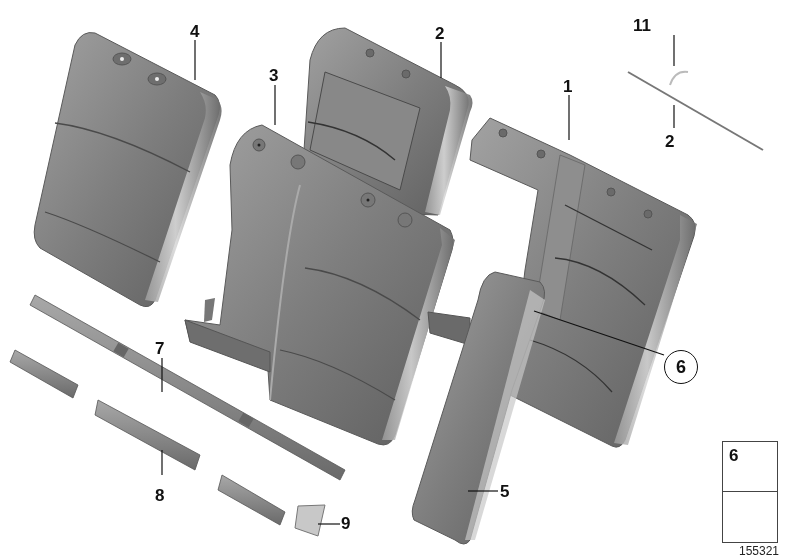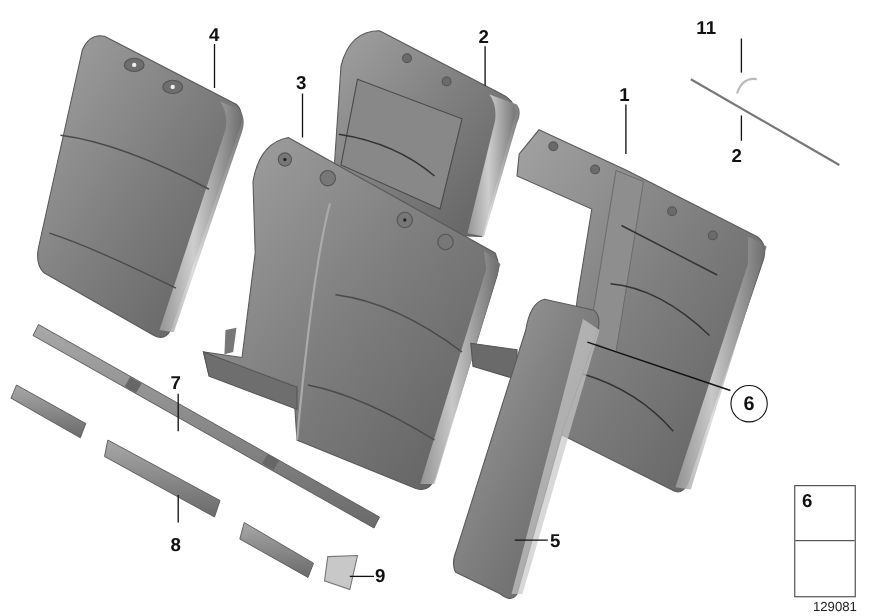--- a/index.html
+++ b/index.html
@@ -143,13 +143,13 @@
 <div class="callout-circle" style="left:664px;top:350px;">6</div>
 <div class="callout" style="left:155px;top:340px;">7</div>
 <div class="callout" style="left:155px;top:487px;">8</div>
 <div class="callout" style="left:500px;top:483px;">5</div>
 <div class="callout" style="left:341px;top:515px;">9</div>
 
 <div class="legend-box">
   <div class="legend-num">6</div>
   <div class="legend-divider"></div>
 </div>
-<div class="diagram-id">129081</div>
+<div class="diagram-id">155321</div>
 
 </body></html>

